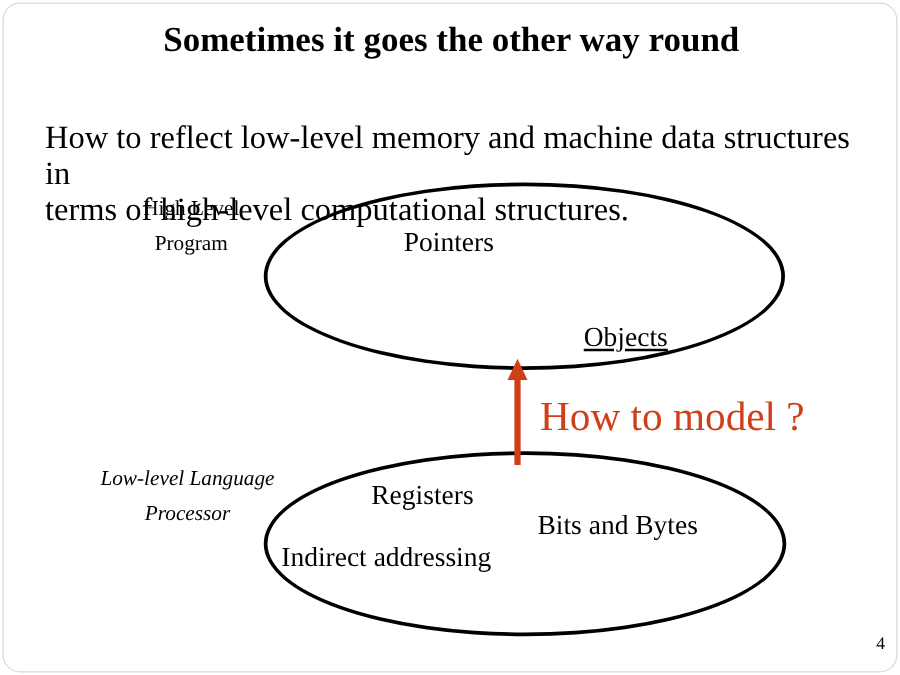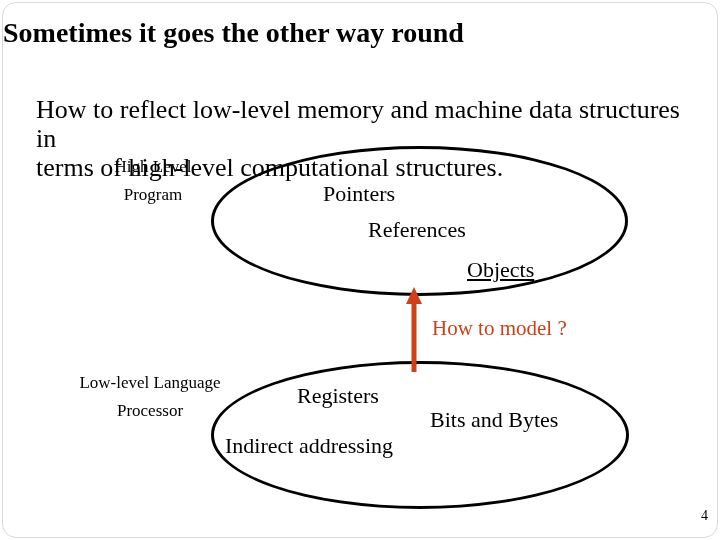--- a/index.html
+++ b/index.html
@@ -20,21 +20,21 @@
     background: #ffffff;
     border: 1px solid #d9d9d9;
     border-radius: 14px;
     box-sizing: border-box;
   }
   .title {
     position: absolute;
     left: 0;
     top: 14px;
     width: 716px;
-    text-align: left;
+    text-align: center;
     font-size: 28px;
     font-weight: bold;
     letter-spacing: 0px;
   }
   .intro {
     position: absolute;
     left: 33px;
     top: 77px;
     width: 650px;
     font-size: 26px;
@@ -43,21 +43,21 @@
     margin-top: 15px;
   }
   .side-label {
     position: absolute;
     text-align: center;
     font-size: 17px;
     line-height: 28px;
     white-space: pre-line;
   }
   .side-label.high { left: 55px;  top: 150px; width: 190px; }
-  .side-label.low  { left: 22px;  top: 366px; width: 250px; }
+  .side-label.low  { left: 22px;  top: 366px; width: 250px; font-style: italic; }
   .ellipse {
     position: absolute;
     border: 3px solid #000000;
     border-radius: 50%;
     background: transparent;
     box-sizing: border-box;
   }
   .ellipse.upper { left: 208px; top: 143px; width: 417px; height: 150px; }
   .ellipse.lower { left: 208px; top: 358px; width: 418px; height: 148px; }
   .item {
@@ -77,21 +77,21 @@
     top: 284px;
     width: 26px;
     height: 88px;
     color: var(--accent, #d04018);
     z-index: 3;
   }
   .how-label {
     position: absolute;
     left: 429px;
     top: 313px;
-    font-size: 21px;
+    font-size: 33px;
     color: var(--accent, #d04018);
     white-space: nowrap;
   }
   .page-number {
     position: absolute;
     left: 698px;
     top: 505px;
     font-size: 14px;
     color: #000000;
   }
@@ -106,21 +106,20 @@
   <div class="intro">How to reflect low-level memory and machine data structures in
 terms of high-level computational structures.</div>
 
   <div class="side-label high">High Level
 Program</div>
 
   <div class="ellipse upper"></div>
 
   <div class="item pointers">Pointers</div>
 
-  <div class="item references">References</div>
 
   <div class="item objects">Objects</div>
 
   <svg class="arrow-svg" viewBox="0 0 26 88" xmlns="http://www.w3.org/2000/svg">
     <polygon points="13,0 5,17 21,17" fill="currentColor"></polygon>
     <line x1="13" y1="13" x2="13" y2="85" stroke="currentColor" stroke-width="5"></line>
   </svg>
 
   <div class="how-label">How to model ?</div>
 

